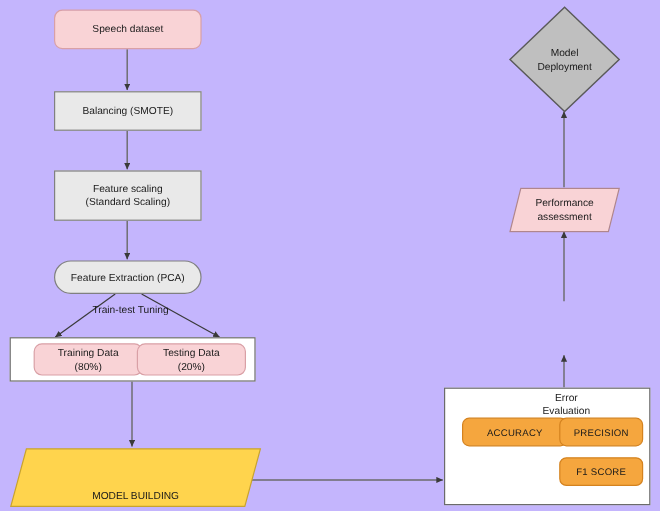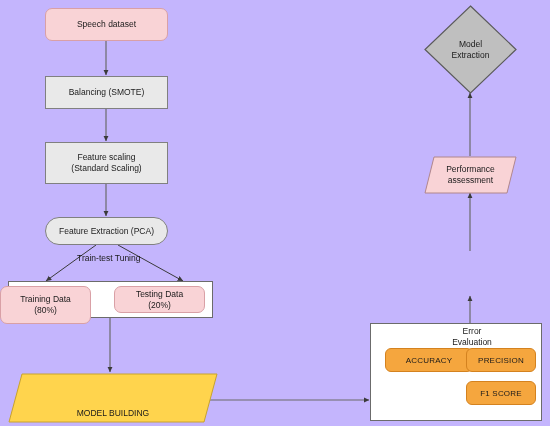--- a/index.html
+++ b/index.html
@@ -136,21 +136,21 @@
 
   <div class="node rect" style="left:45px; top:142px; width:123px; height:42px;">Feature scaling
 (Standard Scaling)</div>
 
   <div class="node rect" style="left:45px; top:217px; width:123px; height:28px;border-radius:14px;">Feature Extraction (PCA)</div>
 
   <div class="edge-label" style="left:77px; top:253px;">Train-test Tuning</div>
 
   <div class="plain-box" style="position:absolute; left:8px; top:281px; width:205px; height:37px; box-sizing:border-box;"></div>
 
-  <div class="node round-pink" style="left:0; top:286px; width:91px; height:38px;">Training Data
+  <div class="node round-pink" style="left:28px; top:286px; width:91px; height:27px;">Training Data
 (80%)</div>
 
   <div class="node round-pink" style="left:114px; top:286px; width:91px; height:27px;">Testing Data
 (20%)</div>
 
   <svg class="shape-svg" style="left:8px; top:373px; width:210px; height:50px;" viewBox="0 0 210 50">
     <polygon points="14,1 209,1 196,49 1,49" fill="#ffd44d" stroke="#c8a32e" stroke-width="1"></polygon>
   </svg>
   <div class="shape-text" style="left:8px; top:388px; width:210px; height:50px;">MODEL BUILDING</div>
 
@@ -170,15 +170,15 @@
   <svg class="shape-svg" style="left:424px; top:156px; width:93px; height:38px;" viewBox="0 0 93 38">
     <polygon points="10,1 92,1 83,37 1,37" fill="#f9d3d6" stroke="#b0868c" stroke-width="1"></polygon>
   </svg>
   <div class="shape-text" style="left:424px; top:156px; width:93px; height:38px;">Performance
 assessment</div>
 
   <svg class="shape-svg" style="left:424px; top:5px; width:93px; height:89px;" viewBox="0 0 93 89">
     <polygon points="46.5,1 92,44.5 46.5,88 1,44.5" fill="#bfbfbf" stroke="#5a5a5a" stroke-width="1.2"></polygon>
   </svg>
   <div class="shape-text" style="left:424px; top:5px; width:93px; height:89px;">Model
-Extraction</div>
+Deployment</div>
 
 </div>
 
 </body></html>

